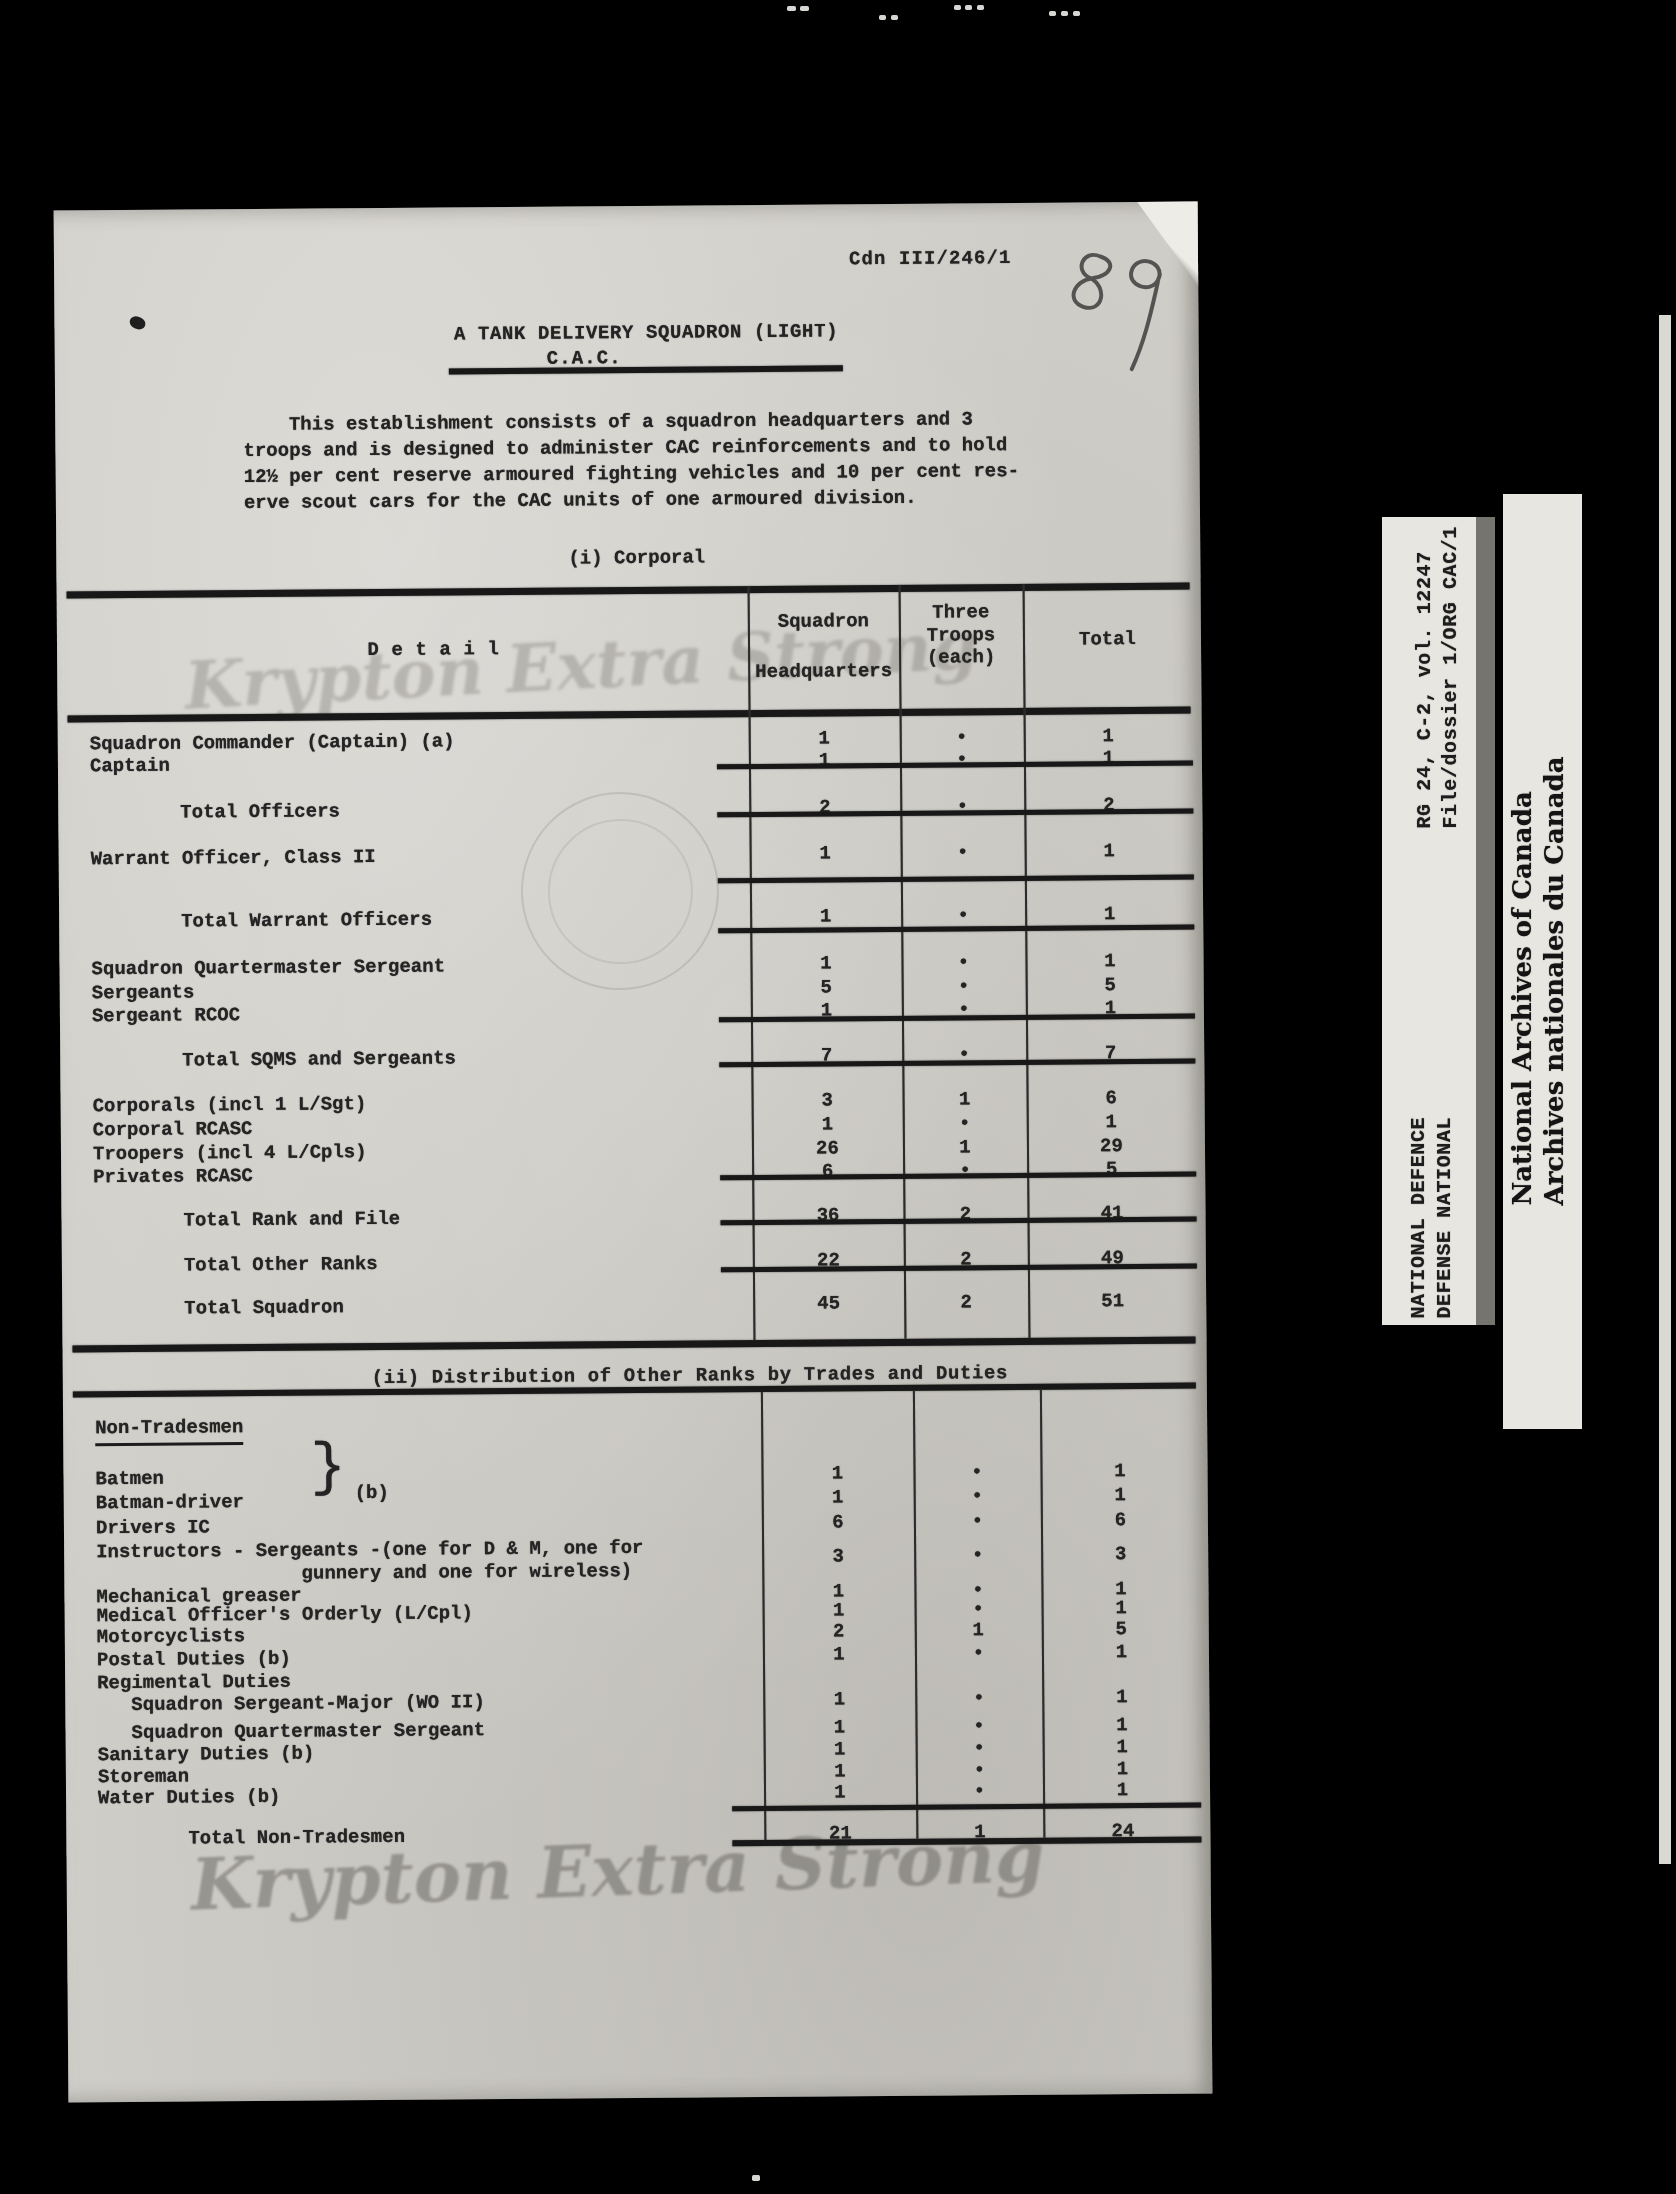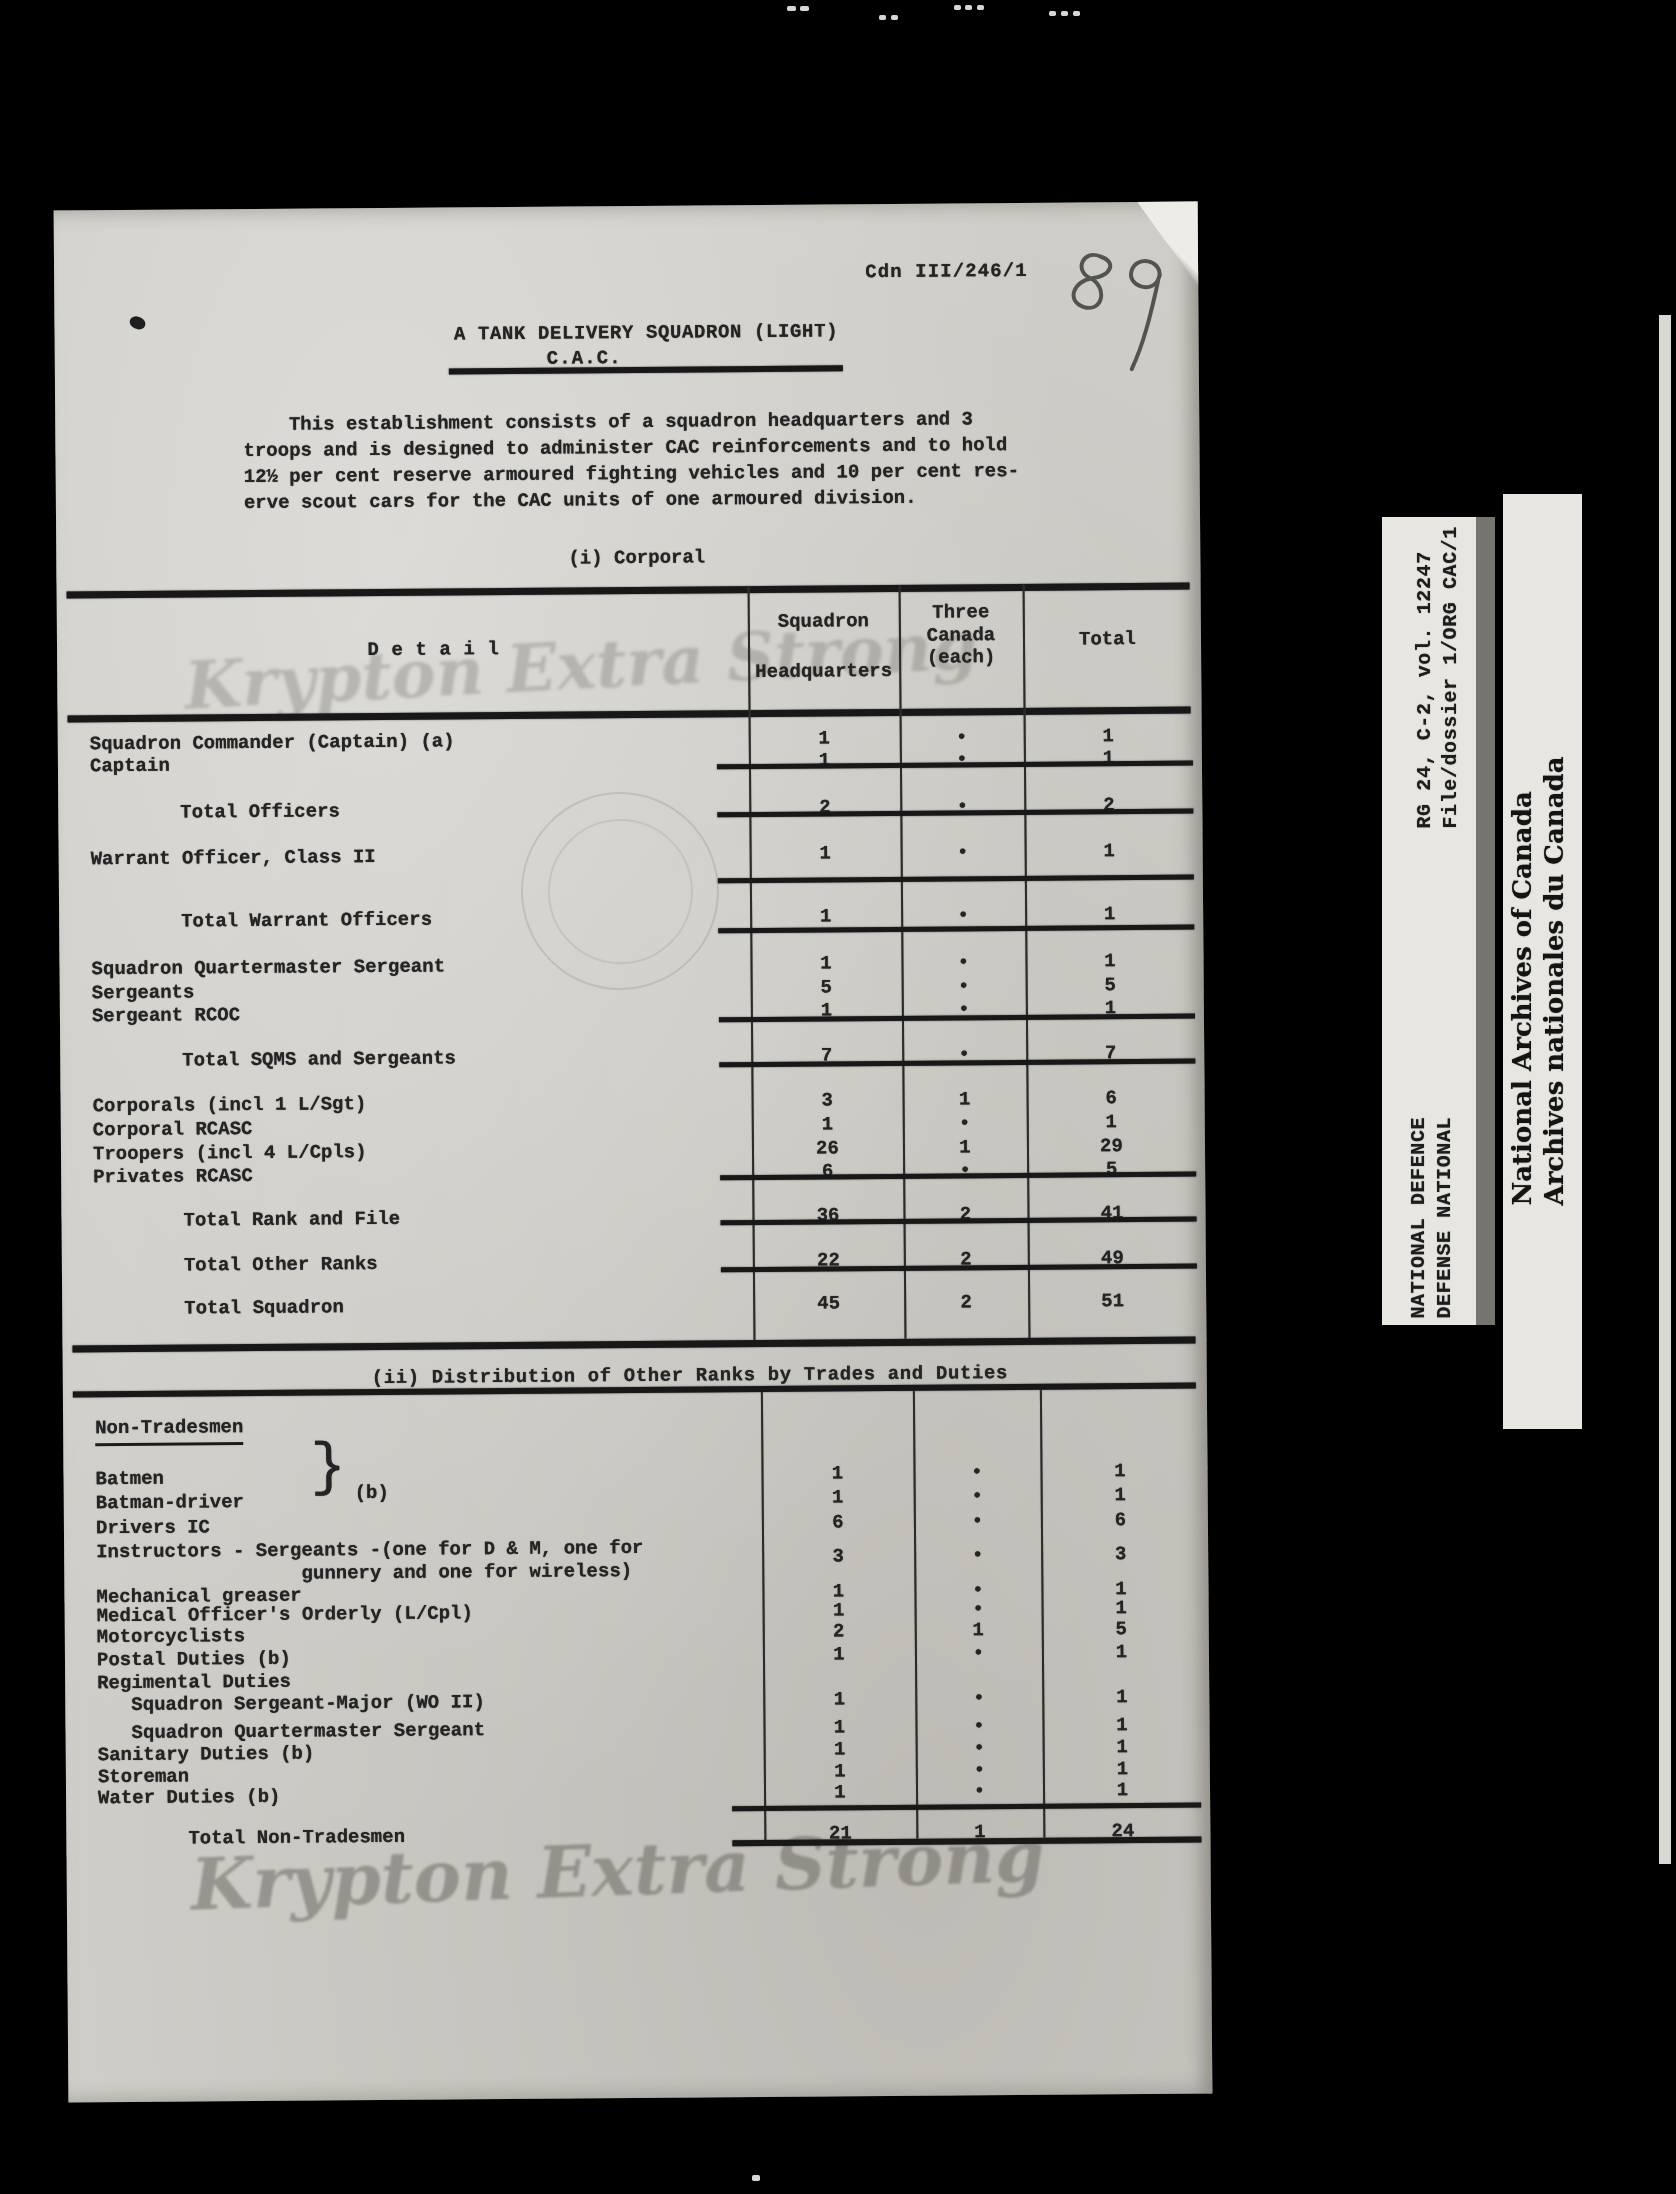--- a/index.html
+++ b/index.html
@@ -72,21 +72,21 @@
 
   <div id="sheet">
     <div class="tear"></div>
     <div class="speck" style="left:75px;top:107px;width:16px;height:12.4px;transform:rotate(22deg);"></div>
 
     <div class="wm" style="left:127px;top:420px;font-size:66px;transform:rotate(-2.5deg);">Krypton Extra Strong</div>
     <div class="stamp" style="left:462px;top:586px;width:194px;height:194px;"></div>
     <div class="stamp" style="left:489px;top:613px;width:141px;height:141px;border-color:rgba(80,80,75,.12);"></div>
     <div class="wm" style="left:124px;top:1622px;font-size:71px;transform:rotate(-1.5deg);color:rgba(98,96,90,.5);filter:blur(1.1px);">Krypton Extra Strong</div>
 
-    <div class="t" style="left:795px;top:57px;letter-spacing:1.1px;margin-left:16px;">Cdn III/246/1</div>
+    <div class="t" style="left:795px;top:44px;letter-spacing:1.1px;">Cdn III/246/1</div>
 
     <svg style="position:absolute;left:1004px;top:45px;transform:rotate(7deg);" width="130" height="141" viewBox="0 0 230 250">
       <g fill="none" stroke="#3e3e3e" stroke-width="7" stroke-linecap="round" opacity="0.85">
         <path d="M62 22 C30 12 18 52 48 62 C82 74 78 122 42 114 C10 107 20 70 52 62 C86 53 92 28 62 22"></path>
         <path d="M170 44 C170 16 126 12 120 40 C114 68 158 78 168 52 C172 40 170 34 168 60 C163 104 158 160 140 214"></path>
       </g>
     </svg>
 
     <div class="t ctr" style="left:338px;top:116px;width:507px;letter-spacing:0.6px;">A TANK DELIVERY SQUADRON (LIGHT)</div>
     <div class="t ctr" style="left:445px;top:141px;width:169px;letter-spacing:1.1px;">C.A.C.</div>
@@ -106,21 +106,21 @@
       <div class="hline" style="left:10px;top:1135px;width:1123px;height:6.8px;"></div>
 
       <div class="vline" style="left:691px;top:381px;height:754px;"></div>
       <div class="vline" style="left:842px;top:381px;height:754px;"></div>
       <div class="vline" style="left:966px;top:381px;height:754px;"></div>
 
       <div class="t ctr" style="left:230px;top:431px;width:293px;letter-spacing:0.6px;">D e t a i l</div>
       <div class="t ctr" style="left:691px;top:406px;width:151px;">Squadron</div>
       <div class="t ctr" style="left:691px;top:456px;width:151px;">Headquarters</div>
       <div class="t ctr" style="left:842px;top:398px;width:124px;">Three
-Canada
+Troops
 (each)</div>
       <div class="t ctr" style="left:966px;top:426px;width:169px;">Total</div>
 
       <div class="r" style="top:523px;">
         <span class="t lab">Squadron Commander (Captain) (a)</span>
         <span class="t c c1">1</span>
         <span class="t c c2">•</span>
         <span class="t c c3">1</span>
       </div>
       <div class="r" style="top:545px;">

